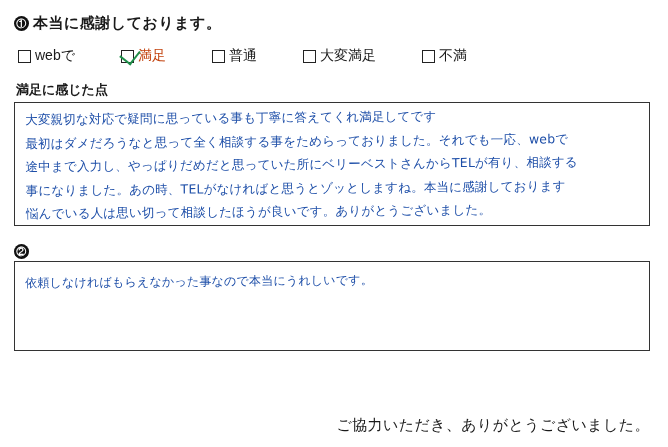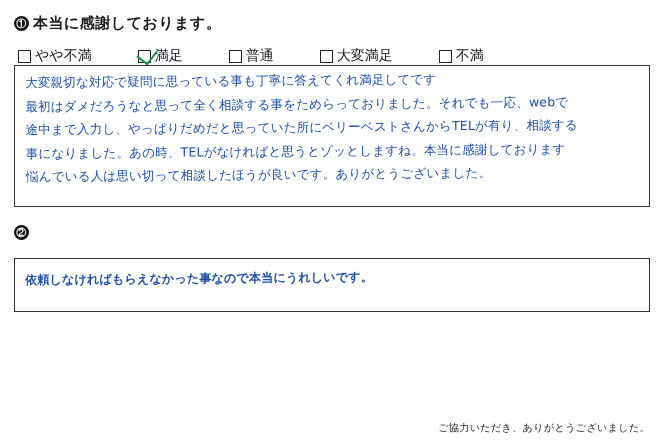--- a/index.html
+++ b/index.html
@@ -76,40 +76,40 @@
     content: "";
     position: absolute;
     left: 1px;
     top: -5px;
     width: 12px;
     height: 15px;
     border-right: 2px solid #1f8f4a;
     border-bottom: 2px solid #1f8f4a;
     transform: rotate(38deg);
   }
-  .choice.checked .label { color: #0f172a; }
+  .choice.checked .label { color: #c2410c; }
   .label { font-size: 14px; }
 
   
   .sub-label {
     margin-top: 16px;
     margin-bottom: 3px;
     font-size: 13px;
     font-weight: bold;
     padding-left: 2px;
   }
   .writebox {
     border: 1px solid #333;
     box-sizing: border-box;
     position: relative;
     background: #fff;
     overflow: hidden;
   }
-  .box-large { height: 142px; }
-  .box-small { height: 54px; margin-top: 18px; font-weight: bold; }
+  .box-large { height: 124px; }
+  .box-small { height: 90px; margin-top: 2px; }
 
   
   .hand {
     position: absolute;
     left: 0;
     top: 0;
     width: 100%;
     height: 100%;
     color: #1d4ea8;
     font-family: "DejaVu Sans", sans-serif;
@@ -128,57 +128,58 @@
     line-height: 22px;
     padding-top: 10px;
   }
 
   .q2-wrap { margin-top: 18px; }
 
   .footer {
     position: absolute;
     right: 18px;
     bottom: 12px;
-    font-size: 10px;
+    font-size: 15px;
     letter-spacing: 0.4px;
   }
 </style>
 </head>
 <body>
 
 <div class="sheet">
 
   <div class="question">
     <span class="q-num">①</span>
     <span class="q-text">本当に感謝しております。</span>
   </div>
 
   <div class="choices">
     <div class="choice">
       <span class="box"></span>
-      <span class="label">やや不満</span>
+      <span class="label">webで</span>
     </div>
     <div class="choice checked">
       <span class="box"></span>
       <span class="label">満足</span>
     </div>
     <div class="choice">
       <span class="box"></span>
       <span class="label">普通</span>
     </div>
     <div class="choice">
       <span class="box"></span>
       <span class="label">大変満足</span>
     </div>
     <div class="choice">
       <span class="box"></span>
       <span class="label">不満</span>
     </div>
   </div>
 
+  <div class="sub-label">満足に感じた点</div>
 
   <div class="writebox box-large">
     <div class="hand">大変親切な対応で疑問に思っている事も丁寧に答えてくれ満足してです
 最初はダメだろうなと思って全く相談する事をためらっておりました。それでも一応、webで
 途中まで入力し、やっぱりだめだと思っていた所にベリーベストさんからTELが有り、相談する
 事になりました。あの時、TELがなければと思うとゾッとしますね。本当に感謝しております
 悩んでいる人は思い切って相談したほうが良いです。ありがとうございました。</div>
   </div>
 
   <div class="q2-wrap">

